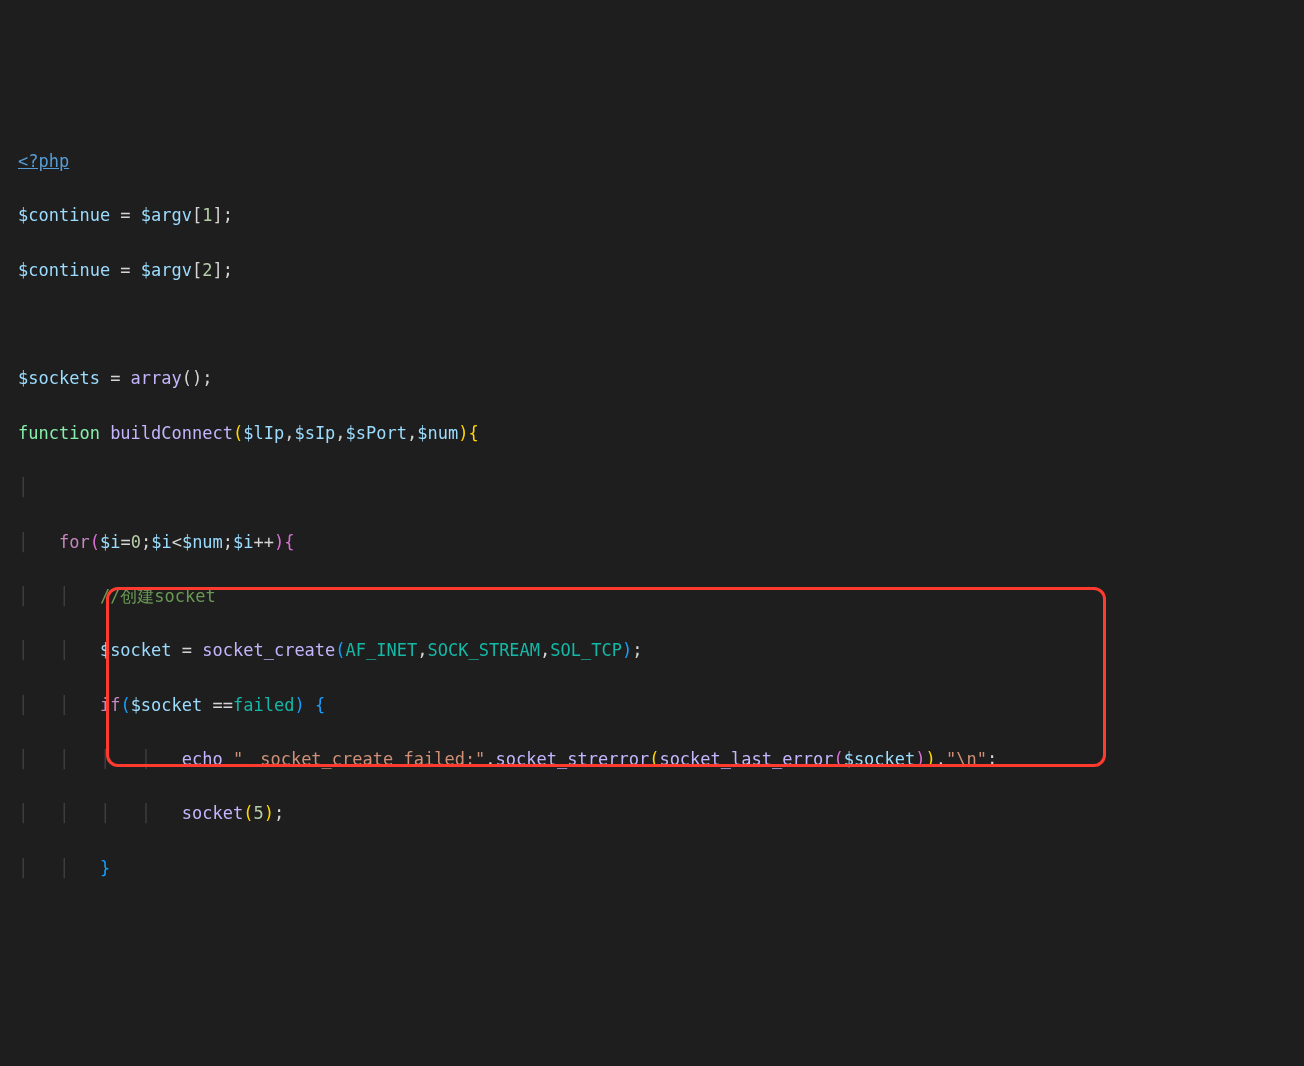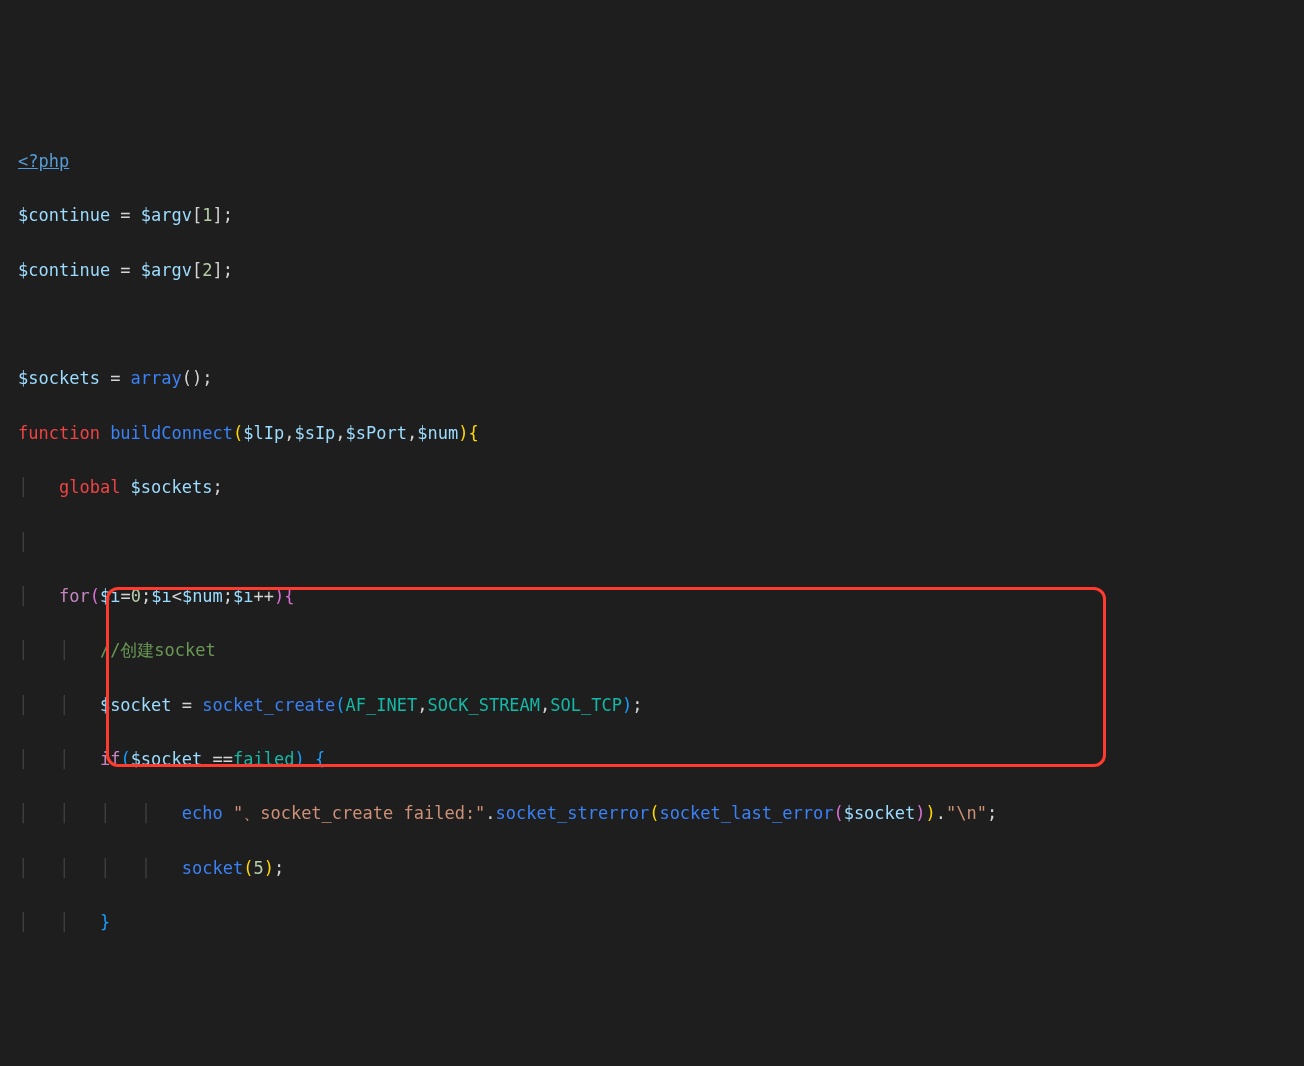--- a/index.html
+++ b/index.html
@@ -20,23 +20,23 @@
     .code-container {
       position: relative;
     }
     .line {
       display: block;
       min-height: 27.2px;
     }
     
     .tag { color: #569cd6; text-decoration: underline; }
     .keyword { color: #c586c0; text-align: center; }
-    .keyword-blue { color: #ef4444; }
+    .keyword-blue { color: #86efac; }
     .var { color: #9cdcfe; }
-    .func { color: #3b82f6; }
+    .func { color: #c4b5fd; }
     .string { color: #ce9178; }
     .comment { color: #6a9955; }
     .number { color: #b5cea8; }
     .punct { color: #d4d4d4; }
     .bracket1 { color: #ffd700; }
     .bracket2 { color: #da70d6; }
     .bracket3 { color: #179fff; }
     .constant { color: #14b8a6; }
     .guide { color: #404040; }
     
@@ -53,21 +53,20 @@
 
 
 
 <div class="code-container">
 <span class="line"><span class="tag">&lt;?php</span></span>
 <span class="line"><span class="var">$continue</span><span class="punct"> = </span><span class="var">$argv</span><span class="punct">[</span><span class="number">1</span><span class="punct">];</span></span>
 <span class="line"><span class="var">$continue</span><span class="punct"> = </span><span class="var">$argv</span><span class="punct">[</span><span class="number">2</span><span class="punct">];</span></span>
 <span class="line"> </span>
 <span class="line"><span class="var">$sockets</span><span class="punct"> = </span><span class="func">array</span><span class="punct">();</span></span>
 <span class="line"><span class="keyword-blue">function</span><span class="func"> buildConnect</span><span class="bracket1">(</span><span class="var">$lIp</span><span class="punct">,</span><span class="var">$sIp</span><span class="punct">,</span><span class="var">$sPort</span><span class="punct">,</span><span class="var">$num</span><span class="bracket1">)</span><span class="bracket1">{</span></span>
-<span class="line"><span class="guide">│   </span><span class="keyword-blue">global</span><span class="var"> $sockets</span><span class="punct">;</span></span>
 <span class="line"><span class="guide">│</span></span>
 <span class="line"><span class="guide">│   </span><span class="keyword">for</span><span class="bracket2">(</span><span class="var">$i</span><span class="punct">=</span><span class="number">0</span><span class="punct">;</span><span class="var">$i</span><span class="punct">&lt;</span><span class="var">$num</span><span class="punct">;</span><span class="var">$i</span><span class="punct">++</span><span class="bracket2">)</span><span class="bracket2">{</span></span>
 <span class="line"><span class="guide">│   │   </span><span class="comment">//创建socket</span></span>
 <span class="line"><span class="guide">│   │   </span><span class="var">$socket</span><span class="punct"> = </span><span class="func">socket_create</span><span class="bracket3">(</span><span class="constant">AF_INET</span><span class="punct">,</span><span class="constant">SOCK_STREAM</span><span class="punct">,</span><span class="constant">SOL_TCP</span><span class="bracket3">)</span><span class="punct">;</span></span>
 <span class="line"><span class="guide">│   │   </span><span class="keyword">if</span><span class="bracket3">(</span><span class="var">$socket</span><span class="punct"> ==</span><span class="constant">failed</span><span class="bracket3">)</span><span class="punct"> </span><span class="bracket3">{</span></span>
 <span class="line"><span class="guide">│   │   │   │   </span><span class="func">echo</span><span class="string"> "、socket_create failed:"</span><span class="punct">.</span><span class="func">socket_strerror</span><span class="bracket1">(</span><span class="func">socket_last_error</span><span class="bracket2">(</span><span class="var">$socket</span><span class="bracket2">)</span><span class="bracket1">)</span><span class="punct">.</span><span class="string">"\n"</span><span class="punct">;</span></span>
 <span class="line"><span class="guide">│   │   │   │   </span><span class="func">socket</span><span class="bracket1">(</span><span class="number">5</span><span class="bracket1">)</span><span class="punct">;</span></span>
 <span class="line"><span class="guide">│   │   </span><span class="bracket3">}</span></span>
 
 

